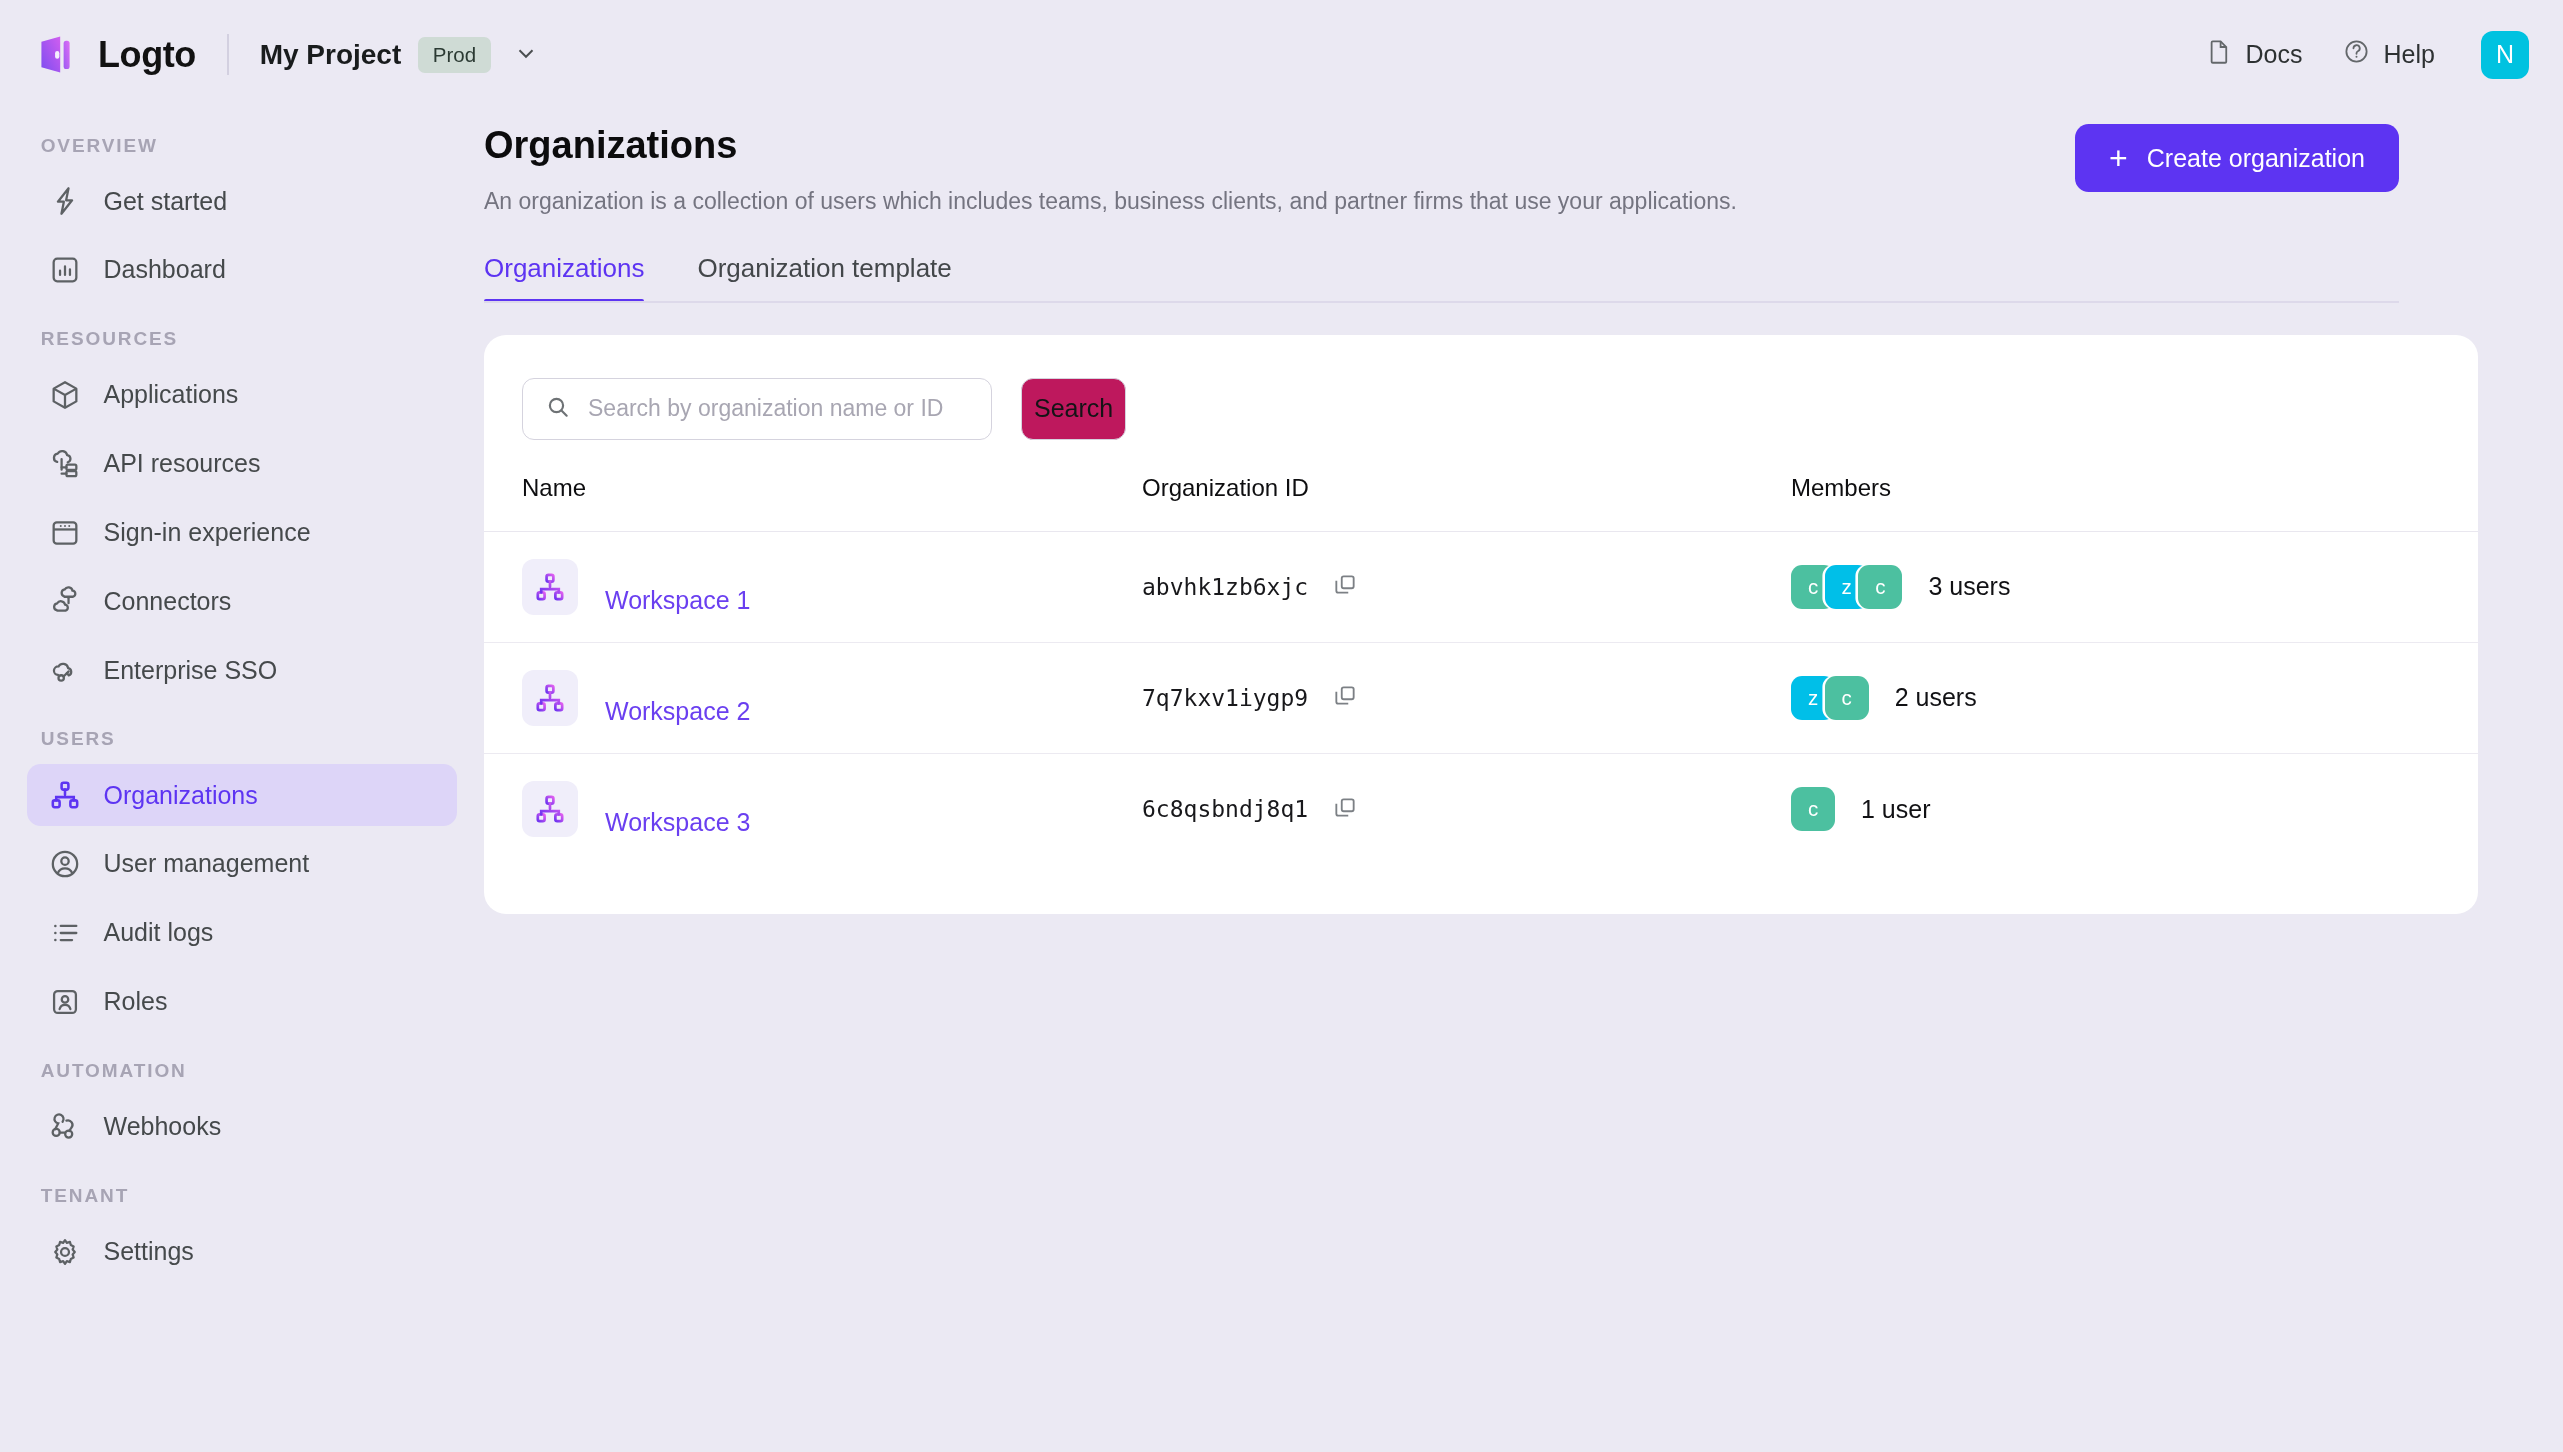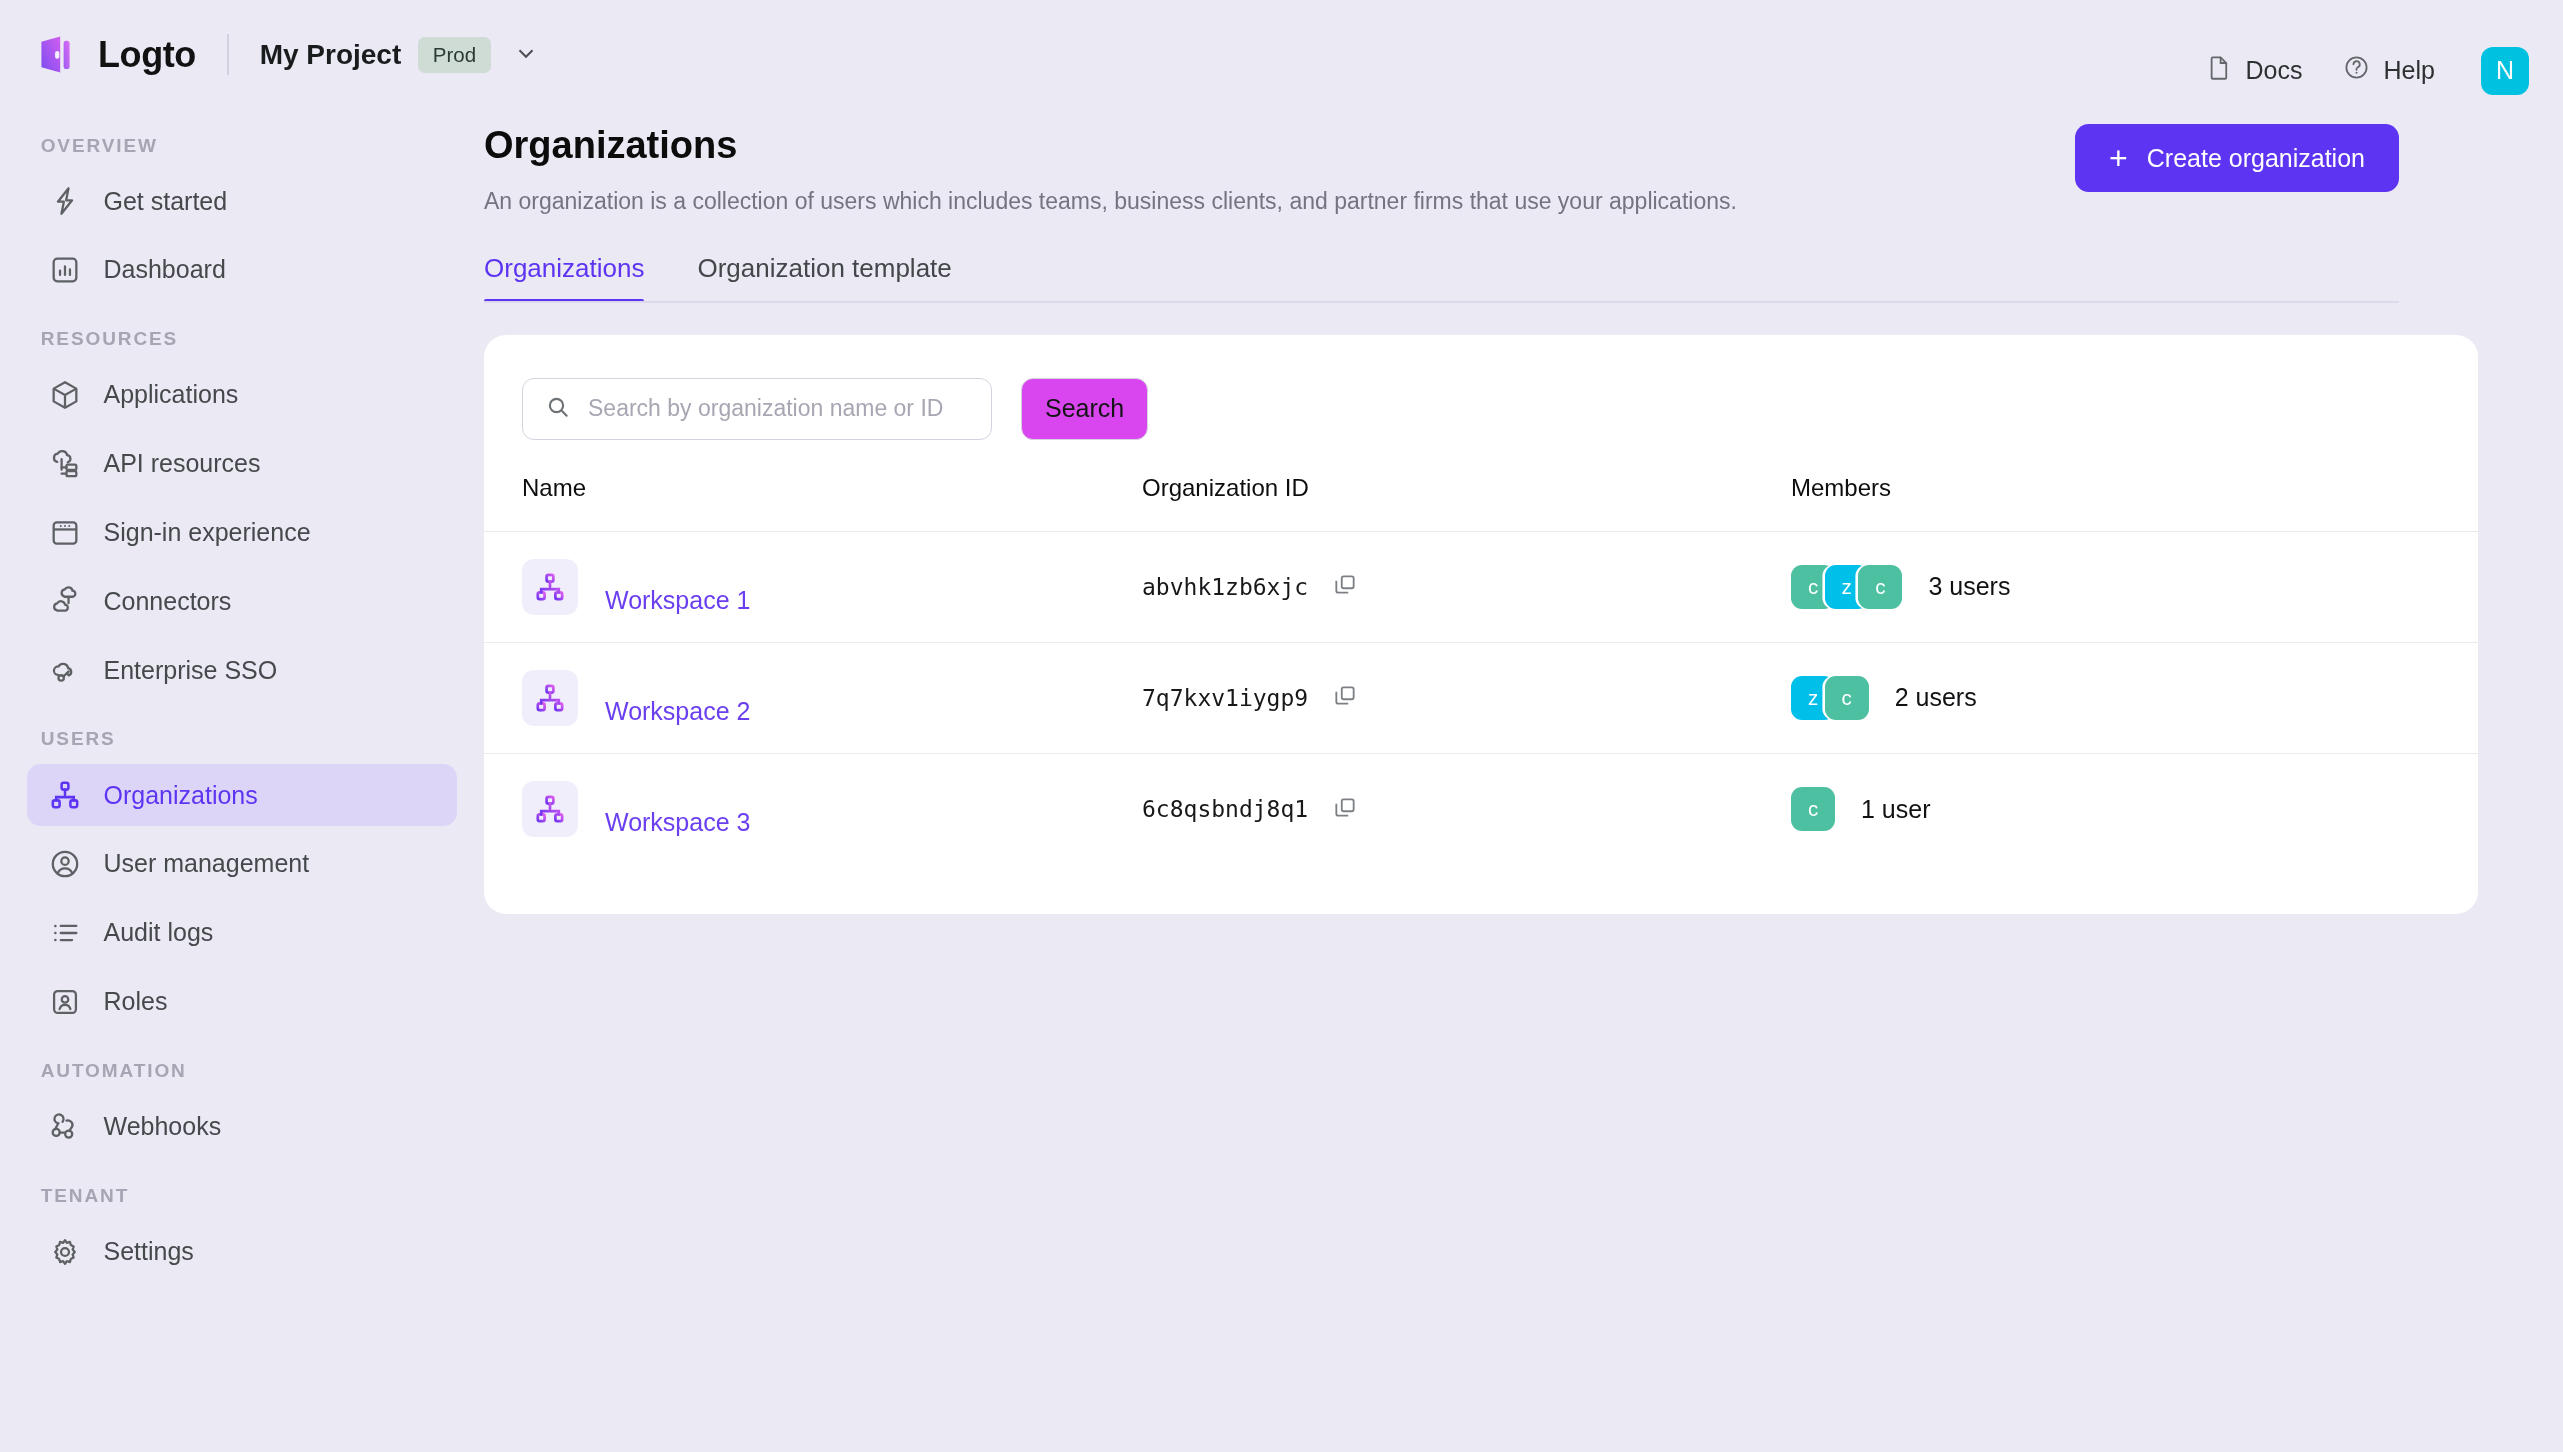--- a/index.html
+++ b/index.html
@@ -21,21 +21,21 @@
   .brand-name { font-size: 36px; font-weight: bold; color: #121212; letter-spacing: -0.4px; }
   .vsep { width: 1.7px; height: 41px; background: #d3d0e0; margin: 0 31px; }
   .proj { display: flex; align-items: center; gap: 17px; cursor: pointer; }
   .proj-name { font-size: 28px; font-weight: bold; color: #191c1d; }
   .proj-badge {
     background: #cfdbd5; color: #2b3a33; font-size: 20.5px;
     padding: 6px 14.5px; border-radius: 6.8px; font-weight: normal;
   }
   .chev { margin-left: 5.1px; }
   .topbar-right {
-    position: absolute; right: 34px; top: 16px; height: 109px;
+    position: absolute; right: 34px; top: 0; height: 109px;
     display: flex; align-items: center; gap: 41px;
   }
   .tb-link { display: flex; align-items: center; gap: 13px; cursor: pointer; }
   .tb-link span { font-size: 25px; color: #2d3132; }
   .avatar-top {
     width: 48px; height: 48px; border-radius: 12px; background: #00c2e0;
     color: #fff; font-size: 25px; display: flex; align-items: center;
     justify-content: center; cursor: pointer; margin-left: 5.1px;
   }
 
@@ -96,22 +96,22 @@
   .search-box {
     width: 470px; height: 62px; border: 1.7px solid #d5d3de; border-radius: 12px;
     display: flex; align-items: center; gap: 17px; padding: 0 22px; background: #fff;
   }
   .search-box input {
     border: none; outline: none; font-size: 23px; color: #2b2b2f;
     font-family: "Liberation Sans", sans-serif; width: 100%; background: transparent;
   }
   .search-box input::placeholder { color: #a8a6b2; }
   .search-btn {
-    height: 62px; padding: 0 23px; border: 1.7px solid #d5d3de; border-radius: 12px;
-    background: #d946ef; font-size: 25px; color: #141416; cursor: pointer;
+    height: 62px; padding: 0 12px; border: 1.7px solid #d5d3de; border-radius: 12px;
+    background: #be185d; font-size: 25px; color: #141416; cursor: pointer;
     font-family: "Liberation Sans", sans-serif;
   }
 
   table.orgs { width: 100%; border-collapse: collapse; table-layout: fixed; padding-left: 16px; }
   table.orgs th {
     text-align: left; font-size: 24px; font-weight: normal; color: #0e0e10;
     padding: 0 0 29px 0; border-bottom: 1.7px solid #e9e7ef;
   }
   table.orgs th.c-name { padding-left: 38px; width: 658px; }
   table.orgs th.c-id { width: 649px; }

